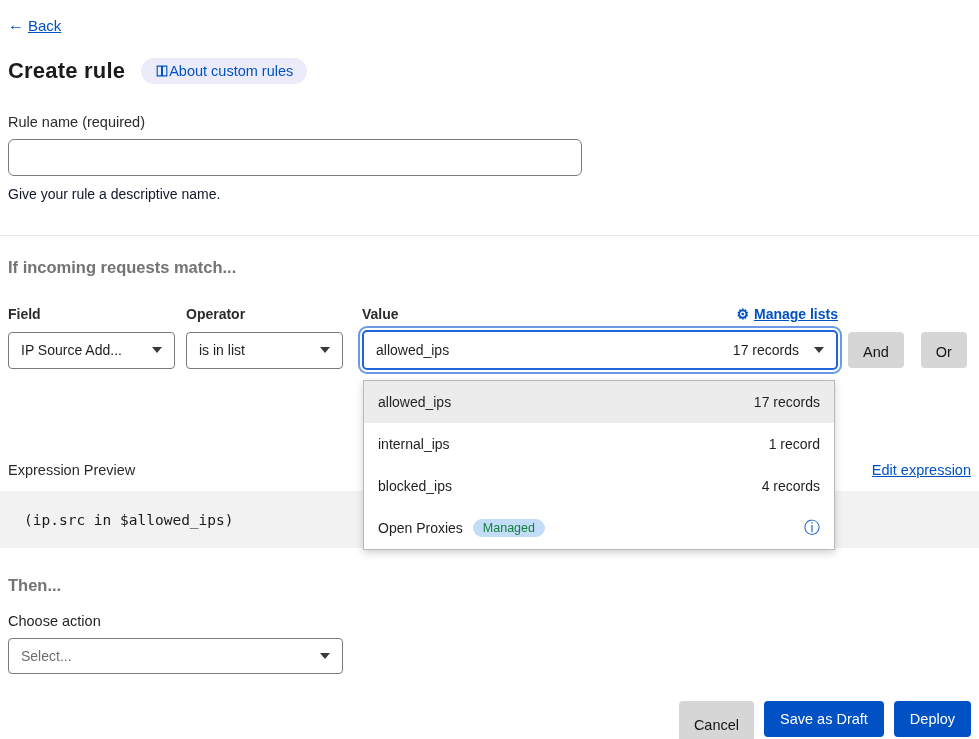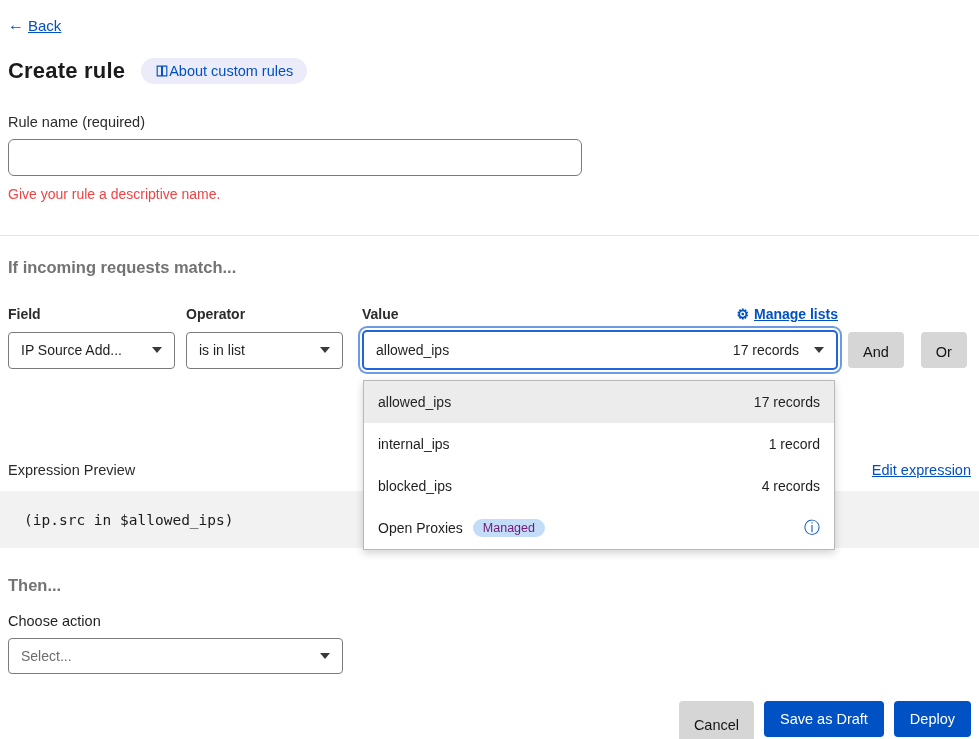--- a/index.html
+++ b/index.html
@@ -26,21 +26,21 @@
   }
   .about-pill svg { display: block; }
 
   
   .field-label { margin: 30px 0 0 8px; font-size: 14.5px; color: #2b2b2b; }
   .rule-input {
     display: block; margin: 9px 0 0 8px; width: 574px; height: 37px;
     border: 1px solid #7b7b7b; border-radius: 6px; padding: 0 10px;
     font-size: 14px; font-family: "Liberation Sans", sans-serif; color: #1f1f1f; outline: none;
   }
-  .helper { margin: 10px 0 0 8px; font-size: 14px; color: #ef4444; }
+  .helper { margin: 10px 0 0 8px; font-size: 14px; color: #0f172a; }
 
   .divider { margin-top: 33px; border: 0; border-top: 1px solid #e3e3e3; }
 
   .section-heading { margin: 22px 0 0 8px; font-size: 16.5px; font-weight: 700; color: #737373; }
 
   
   .labels-row { margin: 29px 8px 0 8px; display: flex; align-items: center; font-size: 14px; color: #2b2b2b; font-weight: bold; }
   .lab-field { width: 167px; margin-right: 11px; }
   .lab-operator { width: 157px; margin-right: 19px; }
   .lab-value { width: 476px; display: flex; justify-content: space-between; align-items: center; }
@@ -80,21 +80,21 @@
     background: #fff; border: 1px solid #b9b9b9; box-shadow: 0 3px 8px rgba(0,0,0,.18);
     z-index: 20;
   }
   .dd-row {
     height: 42px; display: flex; align-items: center; justify-content: space-between;
     padding: 0 14px; font-size: 14px; cursor: pointer; color: #1f1f1f;
   }
   .dd-row.selected { background: #ececec; }
   .dd-left { display: flex; align-items: center; gap: 10px; }
   .managed-badge {
-    background: #c3dcf7; color: #701a75; font-size: 12.5px;
+    background: #c3dcf7; color: #15803d; font-size: 12.5px;
     border-radius: 10px; padding: 3px 10px; line-height: 1;
   }
   .info-icon { color: #0051c3; font-size: 16px; line-height: 1; cursor: pointer; }
 
   
   .expr-row { margin: 92px 8px 0 8px; display: flex; justify-content: space-between; align-items: center; font-size: 14.5px; color: #2b2b2b; }
   .edit-link { color: #0051c3; text-decoration: underline; cursor: pointer; }
   .code-block {
     margin-top: 13px; background: #f2f2f2; height: 57px;
     display: flex; align-items: center; padding-left: 24px;

